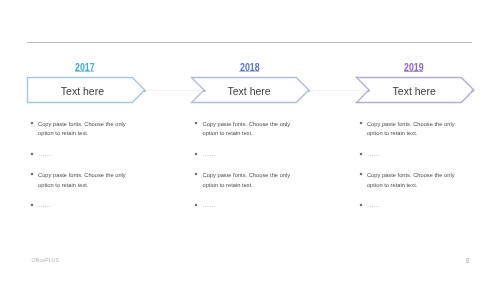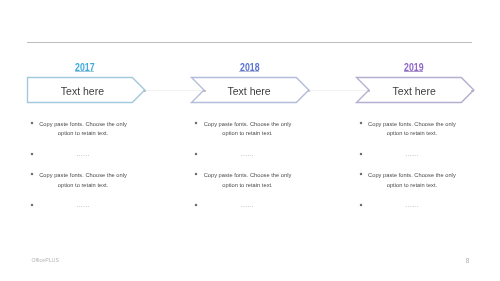--- a/index.html
+++ b/index.html
@@ -2,21 +2,21 @@
 <html><head>
 <meta charset="utf-8">
 <style>
   html,body{margin:0;padding:0;background:#ffffff;}
   body{width:500px;height:281px;font-family:"Liberation Sans",sans-serif;overflow:hidden;
        -webkit-font-smoothing:antialiased;}
   .slide{position:relative;width:500px;height:281px;background:#fff;overflow:hidden;}
 
   .rule{position:absolute;left:27.2px;top:42.1px;width:444.8px;height:1px;background:#bcbcbc;}
 
-  .col{position:absolute;top:0;left:0;width:500px;height:281px;text-align:center;}
+  .col{position:absolute;top:0;left:0;width:500px;height:281px;}
 
   .year{position:absolute;top:62.7px;font-size:10.4px;font-weight:bold;letter-spacing:0px;
         line-height:10px;white-space:nowrap;transform:scaleX(0.845);transform-origin:left top;}
   .yearline{position:absolute;top:70.55px;height:1.0px;}
 
   .shape{position:absolute;top:77.15px;}
   .shape svg{display:block;overflow:visible;}
 
   .shapelabel{position:absolute;top:85.2px;font-size:10.5px;color:#3c3c3c;white-space:nowrap;
               line-height:12px;}

